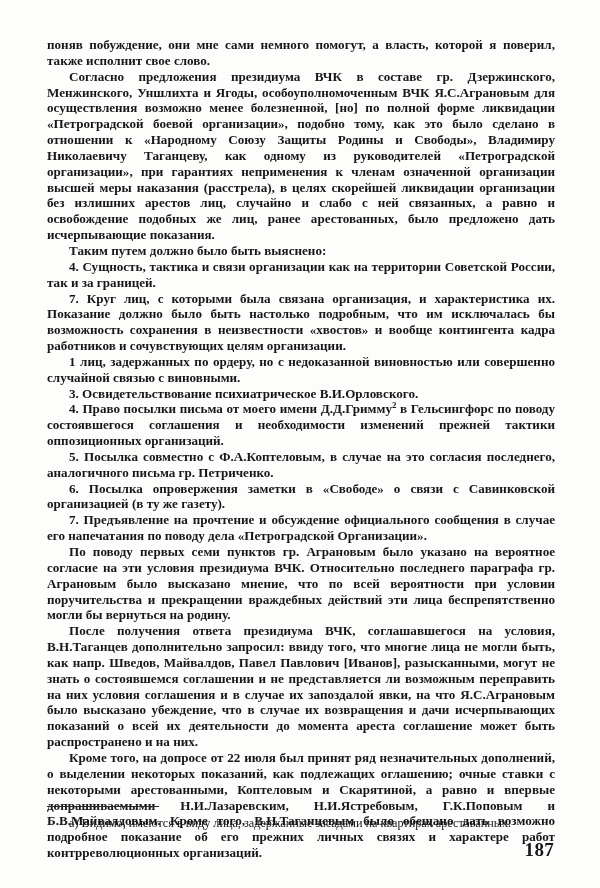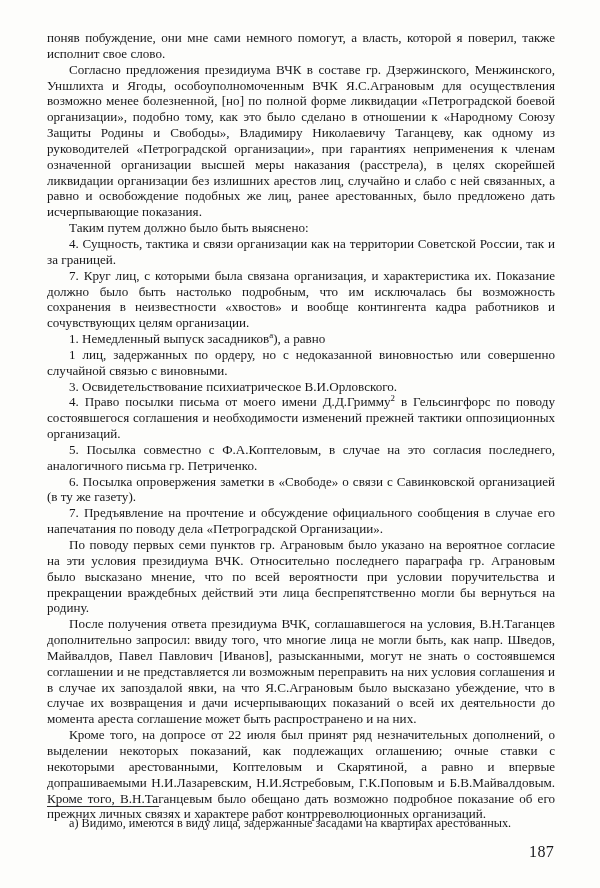--- a/index.html
+++ b/index.html
@@ -13,22 +13,23 @@
     height: 888px;
     background: #fdfdfb;
     box-sizing: border-box;
     overflow: hidden;
     font-family: "Liberation Serif", serif;
     color: #17171a;
   }
   .content {
     position: absolute;
     left: 47px;
-    top: 30px;
+    top: 37px;
     width: 508px;
+    font-weight: bold;
   }
   p {
     margin: 0;
     font-size: 13.1px;
     line-height: 15.85px;
     text-align: justify;
     text-justify: inter-word;
     hyphens: manual;
   }
   p.indent {
@@ -50,43 +51,42 @@
     font-size: 12.2px;
     line-height: 14.6px;
     text-align: justify;
     text-indent: 22px;
     margin: 0;
   }
   .page-number {
     position: absolute;
     right: 46px;
     bottom: 27px;
-    font-size: 16px;
-    font-weight: normal;
+    font-size: 19px;
+    font-weight: bold;
     letter-spacing: 0.3px;
   }
   sup {
     font-size: 0.68em;
     vertical-align: super;
     line-height: 0;
   }
 </style>
 </head>
 <body>
 
 <div class="page">
 
   <div class="content">
 
     <p class="">поняв побуждение, они мне сами немного помогут, а власть, которой я поверил, также исполнит свое слово.</p>
     <p class="indent">Согласно предложения президиума ВЧК в составе гр. Дзержинского, Менжинского, Уншлихта и Ягоды, особоуполномоченным ВЧК Я.С.Аграновым для осуществления возможно менее болезненной, [но] по полной форме ликвидации «Петроградской боевой организации», подобно тому, как это было сделано в отношении к «Народному Союзу Защиты Родины и Свободы», Владимиру Николаевичу Таганцеву, как одному из руководителей «Петроградской организации», при гарантиях неприменения к членам означенной организации высшей меры наказания (расстрела), в целях скорейшей ликвидации организации без излишних арестов лиц, случайно и слабо с ней связанных, а равно и освобождение подобных же лиц, ранее арестованных, было предложено дать исчерпывающие показания.</p>
     <p class="indent">Таким путем должно было быть выяснено:</p>
     <p class="indent">4. Сущность, тактика и связи организации как на территории Советской России, так и за границей.</p>
     <p class="indent">7. Круг лиц, с которыми была связана организация, и характеристика их. Показание должно было быть настолько подробным, что им исключалась бы возможность сохранения в неизвестности «хвостов» и вообще контингента кадра работников и сочувствующих целям организации.</p>
-    <p class="indent"><span>1. Немедленный выпуск засадников</span><sup>а</sup><span>), а равно</span></p>
     <p class="indent">1 лиц, задержанных по ордеру, но с недоказанной виновностью или совершенно случайной связью с виновными.</p>
     <p class="indent">3. Освидетельствование психиатрическое В.И.Орловского.</p>
     <p class="indent"><span>4. Право посылки письма от моего имени Д.Д.Гримму</span><sup>2</sup><span> в Гельсингфорс по поводу состоявшегося соглашения и необходимости изменений прежней тактики оппозиционных организаций.</span></p>
     <p class="indent">5. Посылка совместно с Ф.А.Коптеловым, в случае на это согласия последнего, аналогичного письма гр. Петриченко.</p>
     <p class="indent">6. Посылка опровержения заметки в «Свободе» о связи с Савинковской организацией (в ту же газету).</p>
     <p class="indent">7. Предъявление на прочтение и обсуждение официального сообщения в случае его напечатания по поводу дела «Петроградской Организации».</p>
     <p class="indent">По поводу первых семи пунктов гр. Аграновым было указано на вероятное согласие на эти условия президиума ВЧК. Относительно последнего параграфа гр. Аграновым было высказано мнение, что по всей вероятности при условии поручительства и прекращении враждебных действий эти лица беспрепятственно могли бы вернуться на родину.</p>
     <p class="indent">После получения ответа президиума ВЧК, соглашавшегося на условия, В.Н.Таганцев дополнительно запросил: ввиду того, что многие лица не могли быть, как напр. Шведов, Майвалдов, Павел Павлович [Иванов], разысканными, могут не знать о состоявшемся соглашении и не представляется ли возможным переправить на них условия соглашения и в случае их запоздалой явки, на что Я.С.Аграновым было высказано убеждение, что в случае их возвращения и дачи исчерпывающих показаний о всей их деятельности до момента ареста соглашение может быть распространено и на них.</p>
     <p class="indent">Кроме того, на допросе от 22 июля был принят ряд незначительных дополнений, о выделении некоторых показаний, как подлежащих оглашению; очные ставки с некоторыми арестованными, Коптеловым и Скарятиной, а равно и впервые допрашиваемыми Н.И.Лазаревским, Н.И.Ястребовым, Г.К.Поповым и Б.В.Майвалдовым. Кроме того, В.Н.Таганцевым было обещано дать возможно подробное показание об его прежних личных связях и характере работ контрреволюционных организаций.</p>
 

